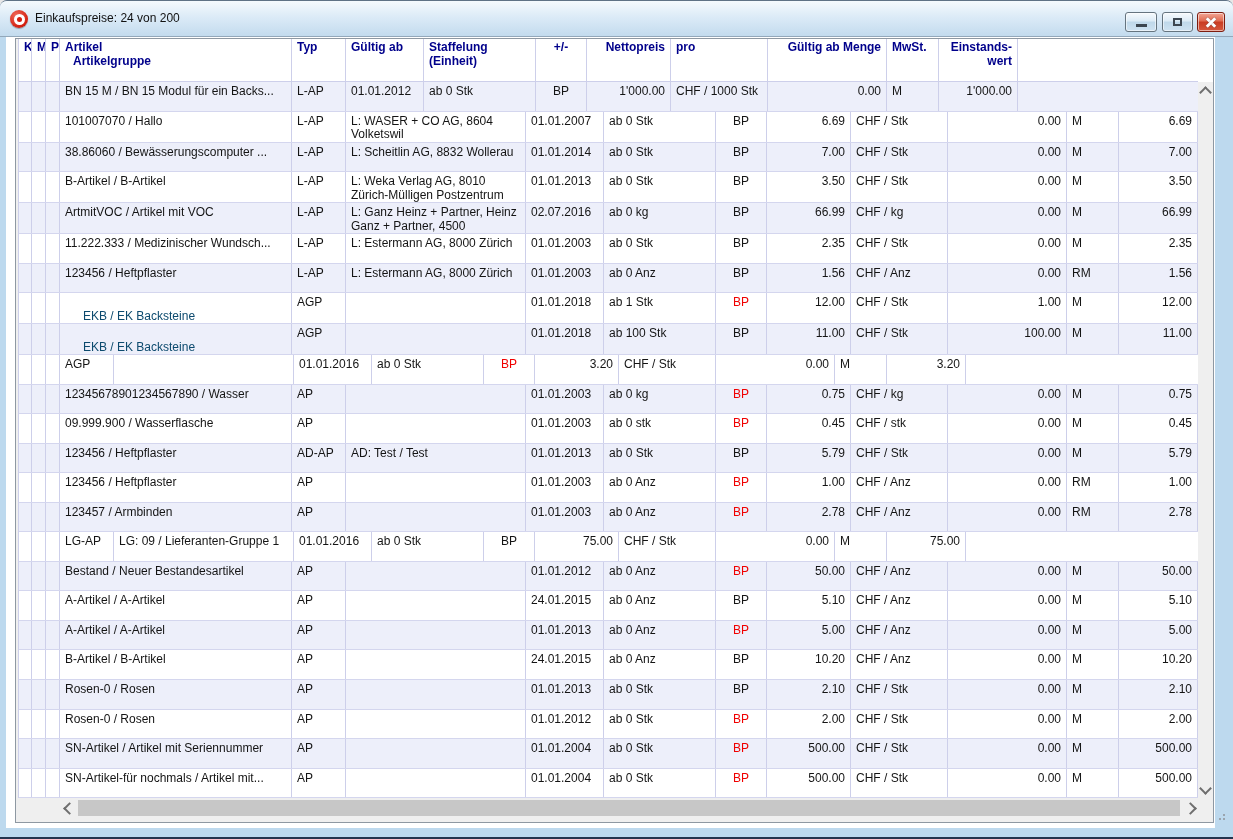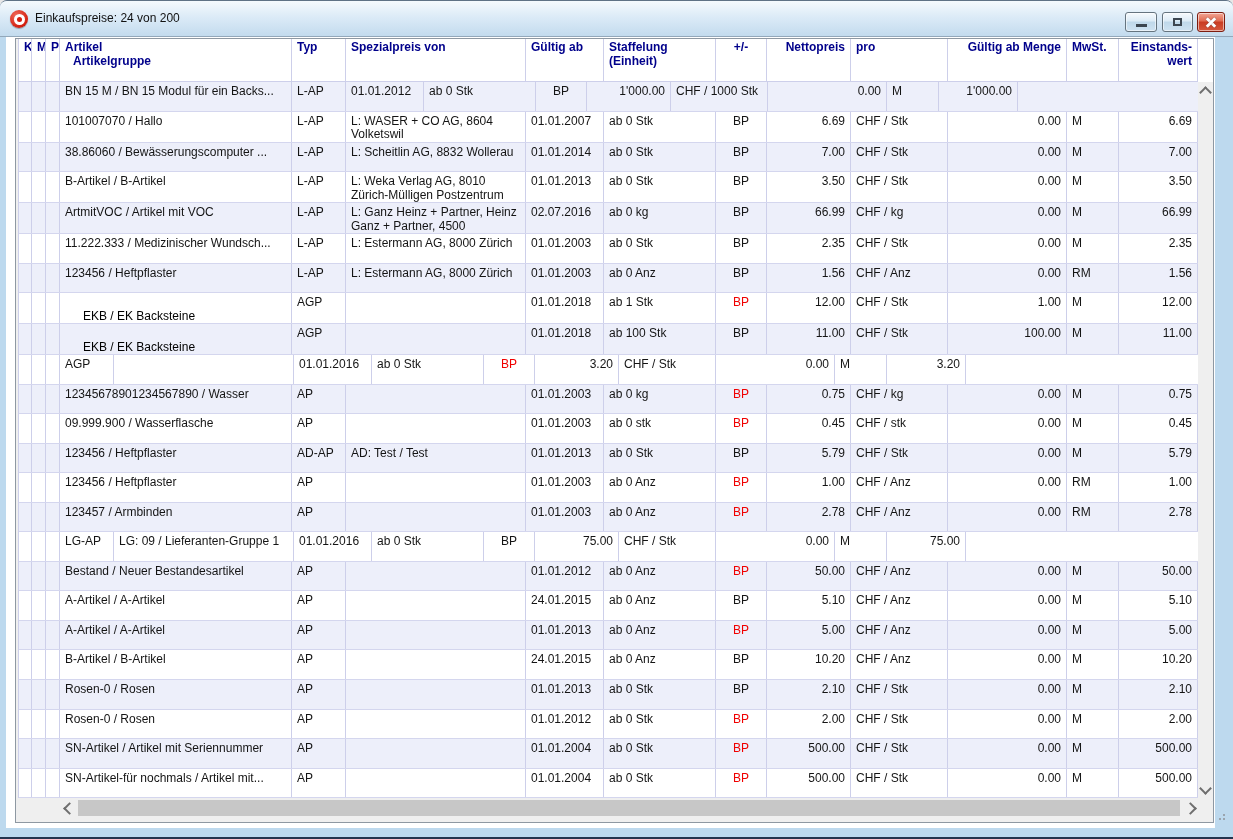--- a/index.html
+++ b/index.html
@@ -48,21 +48,21 @@
   .h span{display:block;}
   .h .l2-ind{margin-left:8px;}
   .ar{text-align:right;padding-right:5px;}
   .ac{text-align:center;padding-left:0;padding-right:0;}
   .c0{width:13px;}.c1{width:14px;}.c2{width:14px;}
   .c3{width:232px;}.c4{width:54px;}.c5{width:180px;}
   .c6{width:78px;}.c7{width:112px;}.c8{width:51px;}
   .c9{width:84px;}.c10{width:97px;}.c11{width:119px;}
   .c12{width:52px;}.c13{width:79px;}
   .am{display:block;min-height:13.5px;}
-  .ag{display:block;margin-left:18px;color:#000000;}
+  .ag{display:block;margin-left:18px;color:#0c4a6e;}
   .red{color:#f00000;}
   
   .vcap{position:absolute;left:1182px;top:0;width:15px;height:43px;background:#fff;}
   .vscroll{position:absolute;left:1182px;top:43px;width:14px;height:716px;background:#efefef;}
   .hscroll{position:absolute;left:2px;top:760px;width:1180px;height:18px;background:#efefef;}
   .hthumb{position:absolute;left:60px;top:1px;width:1102px;height:16px;background:#c7c7c7;}
   .chev{position:absolute;width:7px;height:7px;border-left:2px solid #6e6e6e;border-top:2px solid #6e6e6e;}
   .chev.up{left:3px;top:6px;transform:rotate(45deg);}
   .chev.down{left:3px;top:702px;transform:rotate(225deg);}
   .chev.left{left:47px;top:5px;transform:rotate(-45deg);}
@@ -111,23 +111,20 @@
           <div class="c h c2">
               <span>P</span>
             </div>
           <div class="c h c3">
               <span>Artikel</span>
               <span class="l2-ind">Artikelgruppe</span>
             </div>
           <div class="c h c4">
               <span>Typ</span>
             </div>
-          <div class="c h c5">
-              <span>Spezialpreis von</span>
-            </div>
           <div class="c h c6">
               <span>Gültig ab</span>
             </div>
           <div class="c h c7">
               <span>Staffelung</span>
               <span>(Einheit)</span>
             </div>
           <div class="c h c8 ac">
               <span>+/-</span>
             </div>

